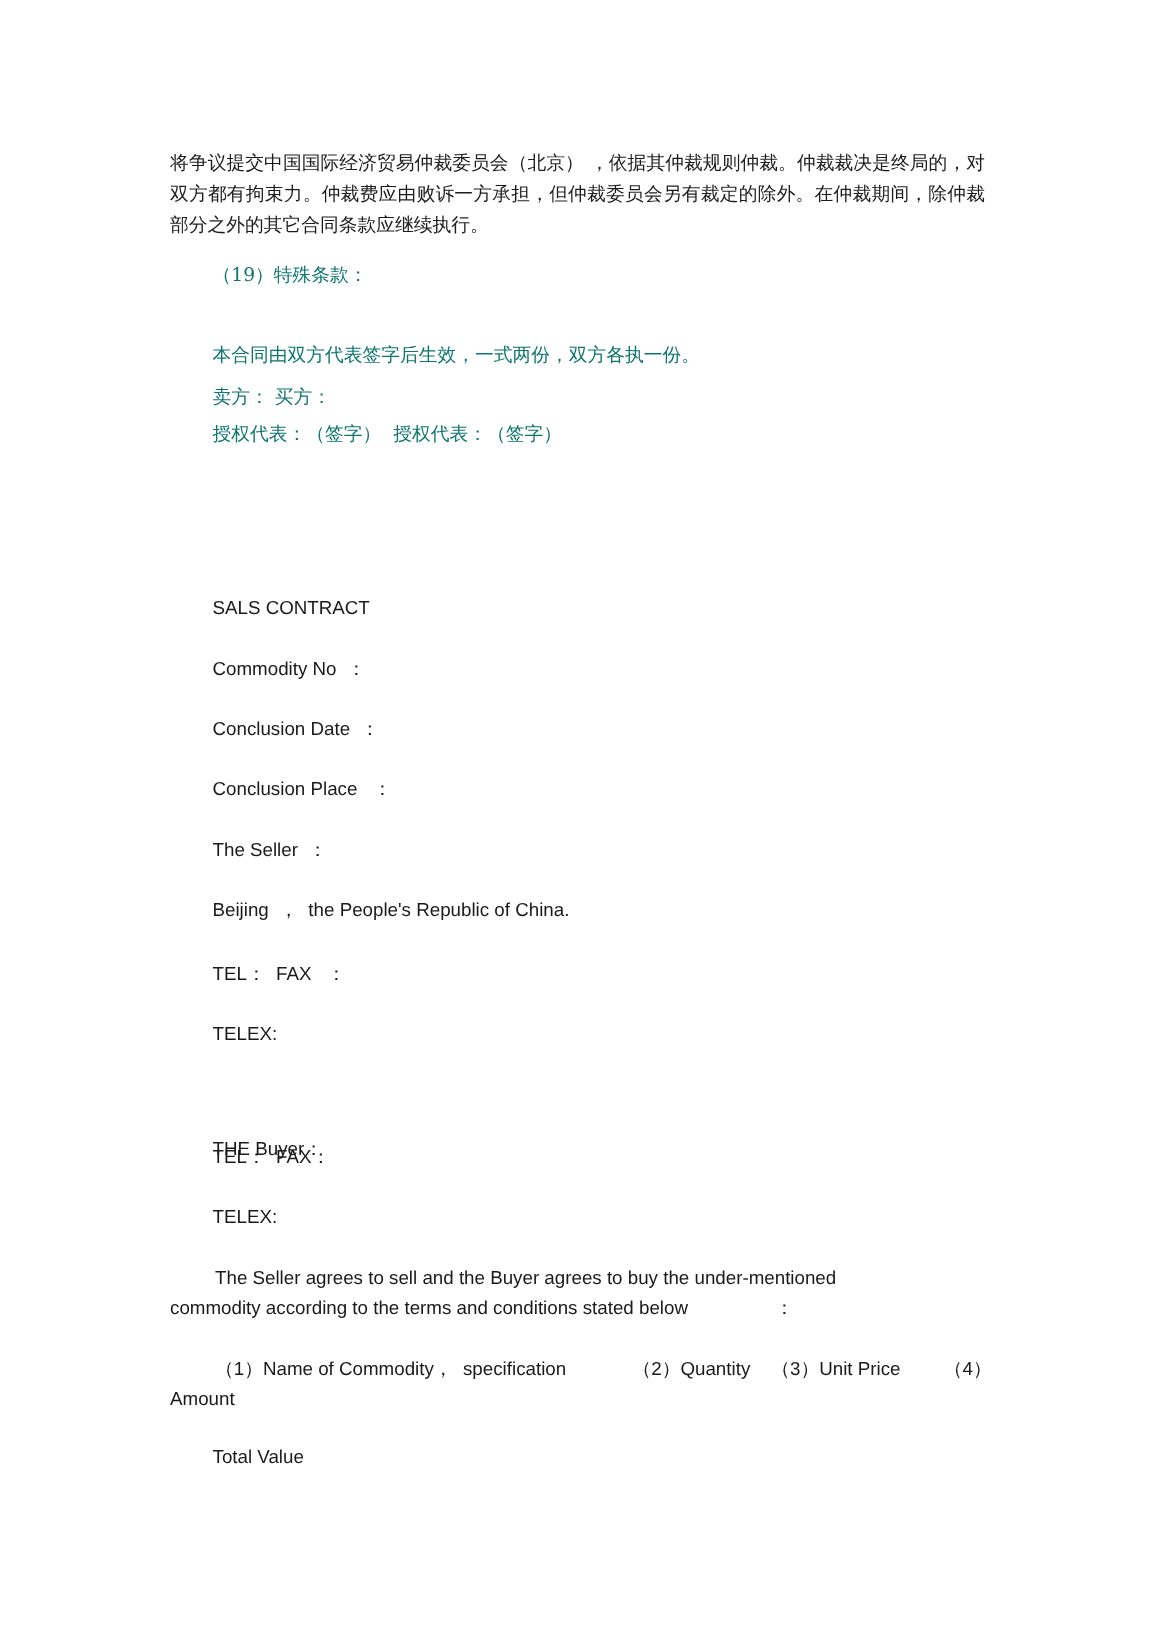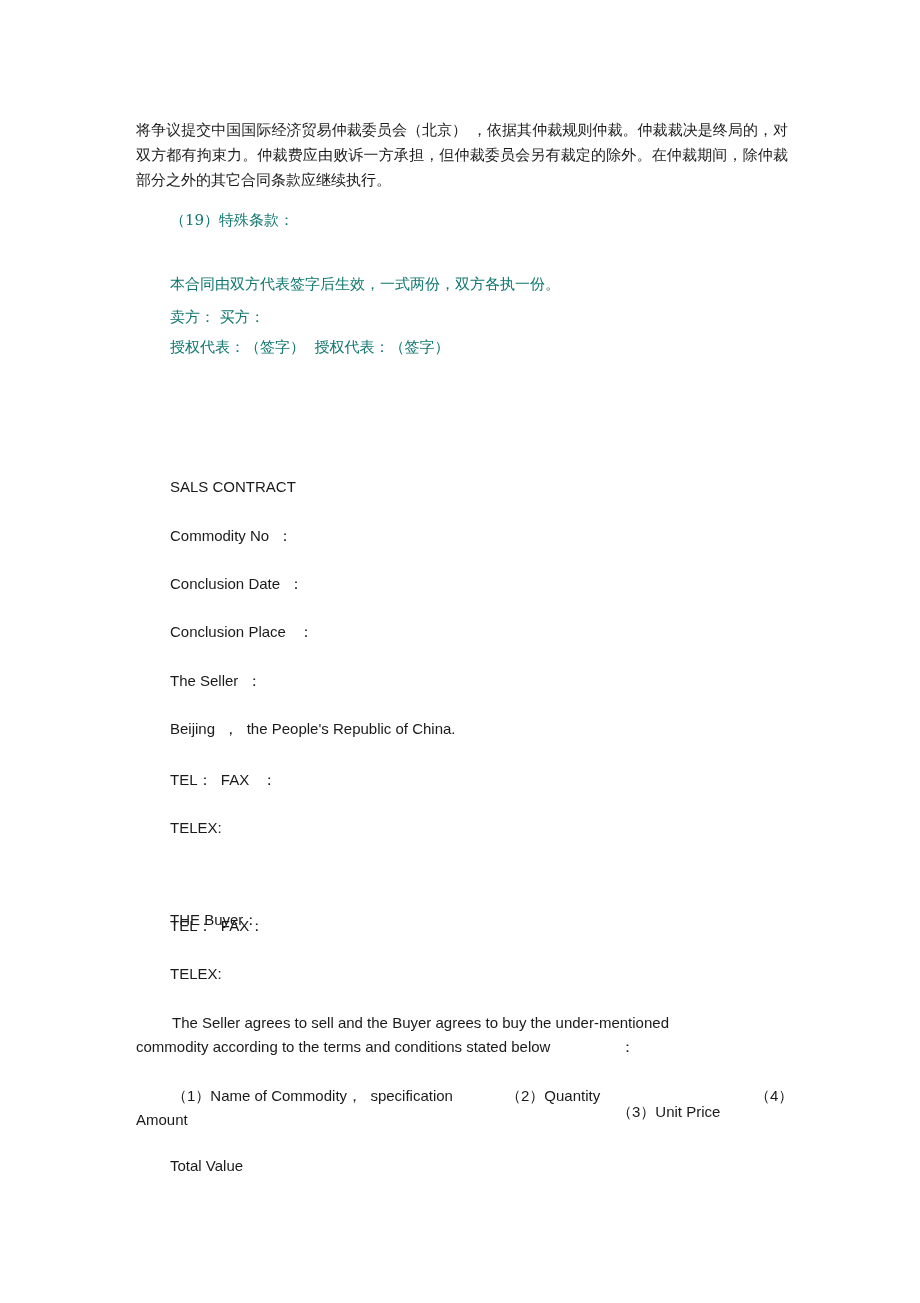--- a/index.html
+++ b/index.html
@@ -101,21 +101,21 @@
   <div class="en" style="left:172px; top:1013px;">The Seller agrees to sell and the Buyer agrees to buy the under-mentioned</div>
 
   <div class="en" style="left:136px; top:1037px;">commodity according to the terms and conditions stated below</div>
 
   <div class="en mixed" style="left:620px; top:1037px;">：</div>
 
   <div class="en mixed" style="left:172px; top:1086px;">（1）Name of Commodity，  specification</div>
 
   <div class="en mixed" style="left:506px; top:1086px;">（2）Quantity</div>
 
-  <div class="en mixed" style="left:617px; top:1086px;margin-top:16px;">（3）Unit Price</div>
+  <div class="en mixed" style="left:617px; top:1086px;">（3）Unit Price</div>
 
   <div class="en mixed" style="left:755px; top:1086px;">（4）</div>
 
   <div class="en" style="left:136px; top:1110px;">Amount</div>
 
   <div class="en" style="left:170px; top:1156px;">Total Value</div>
 
 </div>
 
 </body></html>

